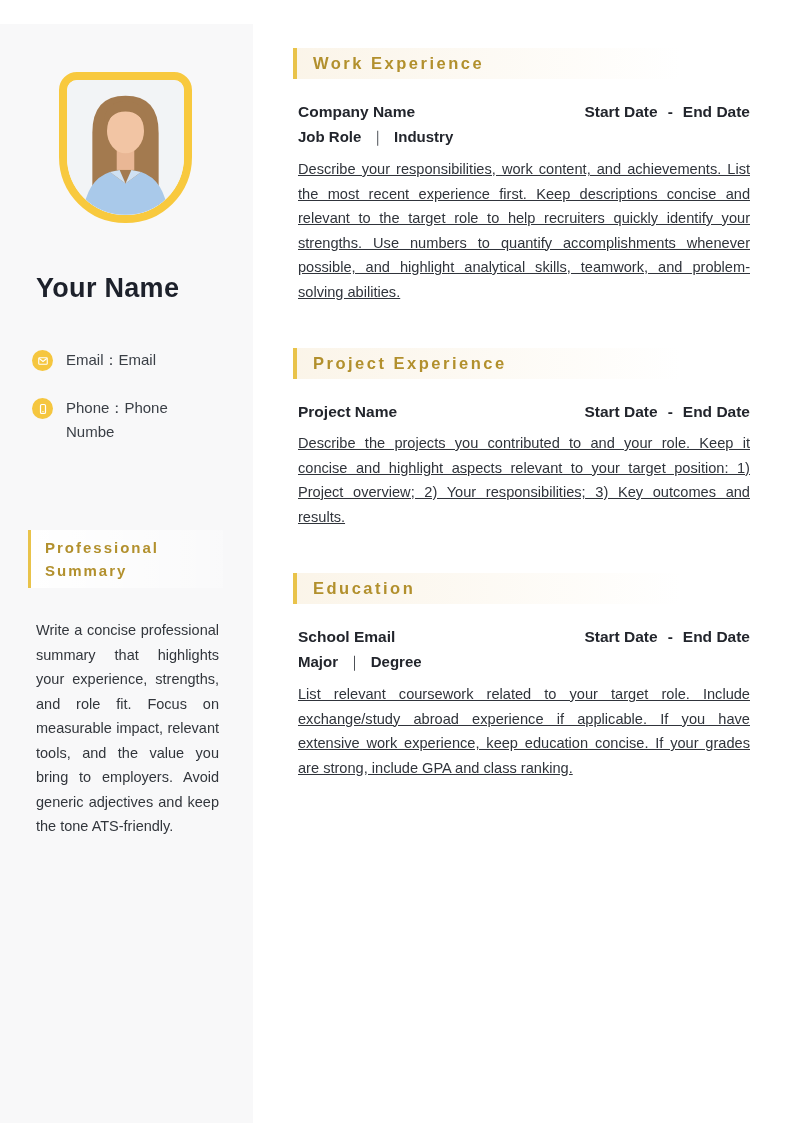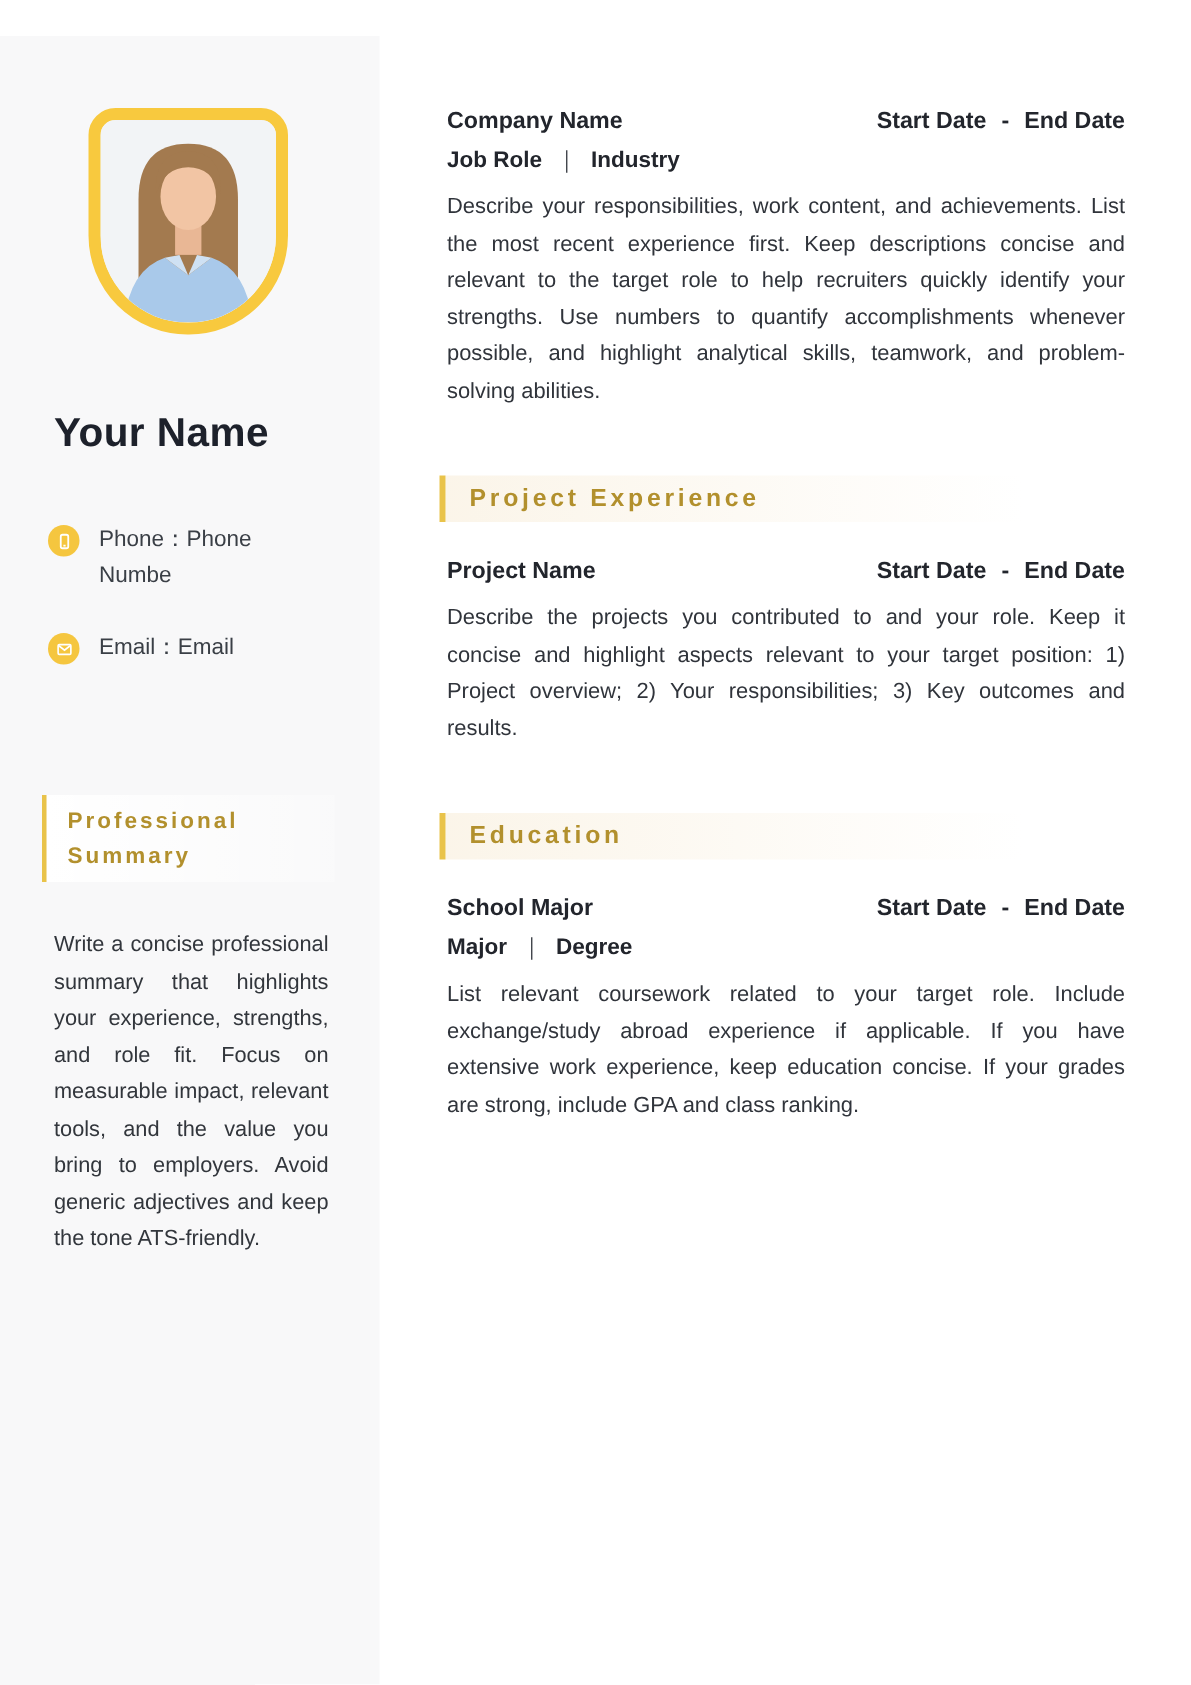--- a/index.html
+++ b/index.html
@@ -71,21 +71,21 @@
     font-size:15.5px; font-weight:bold; color:#22252c;
   }
   .entry-dates { white-space:nowrap; }
   .date-sep { display:inline-block; margin:0 10px; }
   .entry-sub {
     margin-top:7px; font-size:15px; font-weight:bold; color:#22252c;
   }
   .sub-sep { display:inline-block; margin:0 9px; font-weight:normal; color:#3a3e45; }
   .entry-desc {
     margin-top:10px; font-size:14.6px; line-height:24.5px;
-    color:#30343b; text-align:justify;
+    color:#30343b; text-align:justify;text-decoration:underline;
   }
 </style>
 </head>
 <body>
 
 <div class="page">
 
   <aside class="sidebar">
 
     <div class="photo-frame">
@@ -105,47 +105,48 @@
         <path d="M44 94 L60 106 L54 92 Z" fill="#cfe1f3"></path>
         <path d="M76 94 L60 106 L66 92 Z" fill="#cfe1f3"></path>
       </svg>
     </div>
 
     <h1 class="person-name">Your Name</h1>
 
     <div class="contacts">
       <div class="contact-row">
         <span class="contact-icon">
+          <svg viewBox="0 0 24 24" fill="none" stroke="#ffffff" stroke-width="2.2" aria-hidden="true">
+            <rect x="3.5" y="5.5" width="17" height="13" rx="1.5"></rect>
+            <path d="M4.5 7 L12 13 L19.5 7"></path>
+          </svg>
+        </span>
+        <span class="contact-text"><span>Email：</span><span>Email</span></span>
+      </div>
+      <div class="contact-row">
+        <span class="contact-icon">
           <svg viewBox="0 0 24 24" fill="none" stroke="#ffffff" stroke-width="2.4" aria-hidden="true">
             <rect x="7" y="3" width="10" height="18" rx="2.5"></rect>
             <line x1="10.5" y1="17.5" x2="13.5" y2="17.5"></line>
           </svg>
         </span>
         <span class="contact-text"><span>Phone：</span><span>Phone Numbe</span></span>
-      </div>
-      <div class="contact-row">
-        <span class="contact-icon">
-          <svg viewBox="0 0 24 24" fill="none" stroke="#ffffff" stroke-width="2.2" aria-hidden="true">
-            <rect x="3.5" y="5.5" width="17" height="13" rx="1.5"></rect>
-            <path d="M4.5 7 L12 13 L19.5 7"></path>
-          </svg>
-        </span>
-        <span class="contact-text"><span>Email：</span><span>Email</span></span>
       </div>
     </div>
 
     <div class="side-section-title">Professional Summary</div>
 
     <p class="side-summary">Write a concise professional summary that highlights your experience, strengths, and role fit. Focus on measurable impact, relevant tools, and the value you bring to employers. Avoid generic adjectives and keep the tone ATS-friendly.</p>
 
   </aside>
 
   <main class="main">
 
     <section class="section">
+      <div class="section-title">Work Experience</div>
       <div class="entry">
         <div class="entry-head">
           <span>Company Name</span>
           <span class="entry-dates"><span>Start Date</span><span class="date-sep">-</span><span>End Date</span></span>
         </div>
         <div class="entry-sub"><span>Job Role</span><span class="sub-sep">｜</span><span>Industry</span></div>
         <p class="entry-desc">Describe your responsibilities, work content, and achievements. List the most recent experience first. Keep descriptions concise and relevant to the target role to help recruiters quickly identify your strengths. Use numbers to quantify accomplishments whenever possible, and highlight analytical skills, teamwork, and problem-solving abilities.</p>
       </div>
     </section>
 
@@ -157,21 +158,21 @@
           <span class="entry-dates"><span>Start Date</span><span class="date-sep">-</span><span>End Date</span></span>
         </div>
         <p class="entry-desc">Describe the projects you contributed to and your role. Keep it concise and highlight aspects relevant to your target position: 1) Project overview; 2) Your responsibilities; 3) Key outcomes and results.</p>
       </div>
     </section>
 
     <section class="section">
       <div class="section-title">Education</div>
       <div class="entry">
         <div class="entry-head">
-          <span>School Major</span>
+          <span>School Email</span>
           <span class="entry-dates"><span>Start Date</span><span class="date-sep">-</span><span>End Date</span></span>
         </div>
         <div class="entry-sub"><span>Major</span><span class="sub-sep">｜</span><span>Degree</span></div>
         <p class="entry-desc">List relevant coursework related to your target role. Include exchange/study abroad experience if applicable. If you have extensive work experience, keep education concise. If your grades are strong, include GPA and class ranking.</p>
       </div>
     </section>
 
   </main>
 </div>
 

